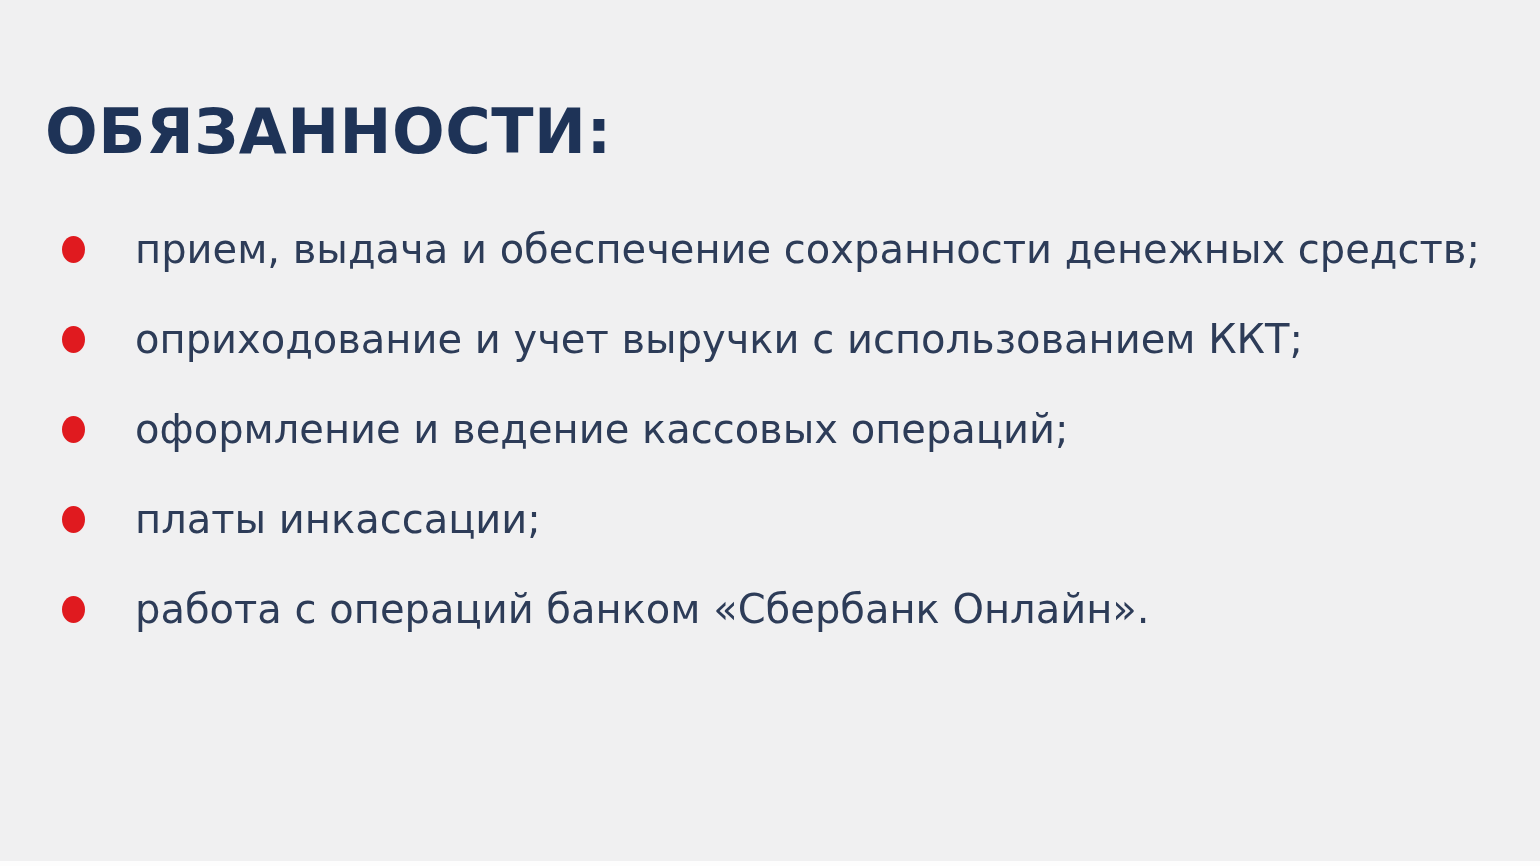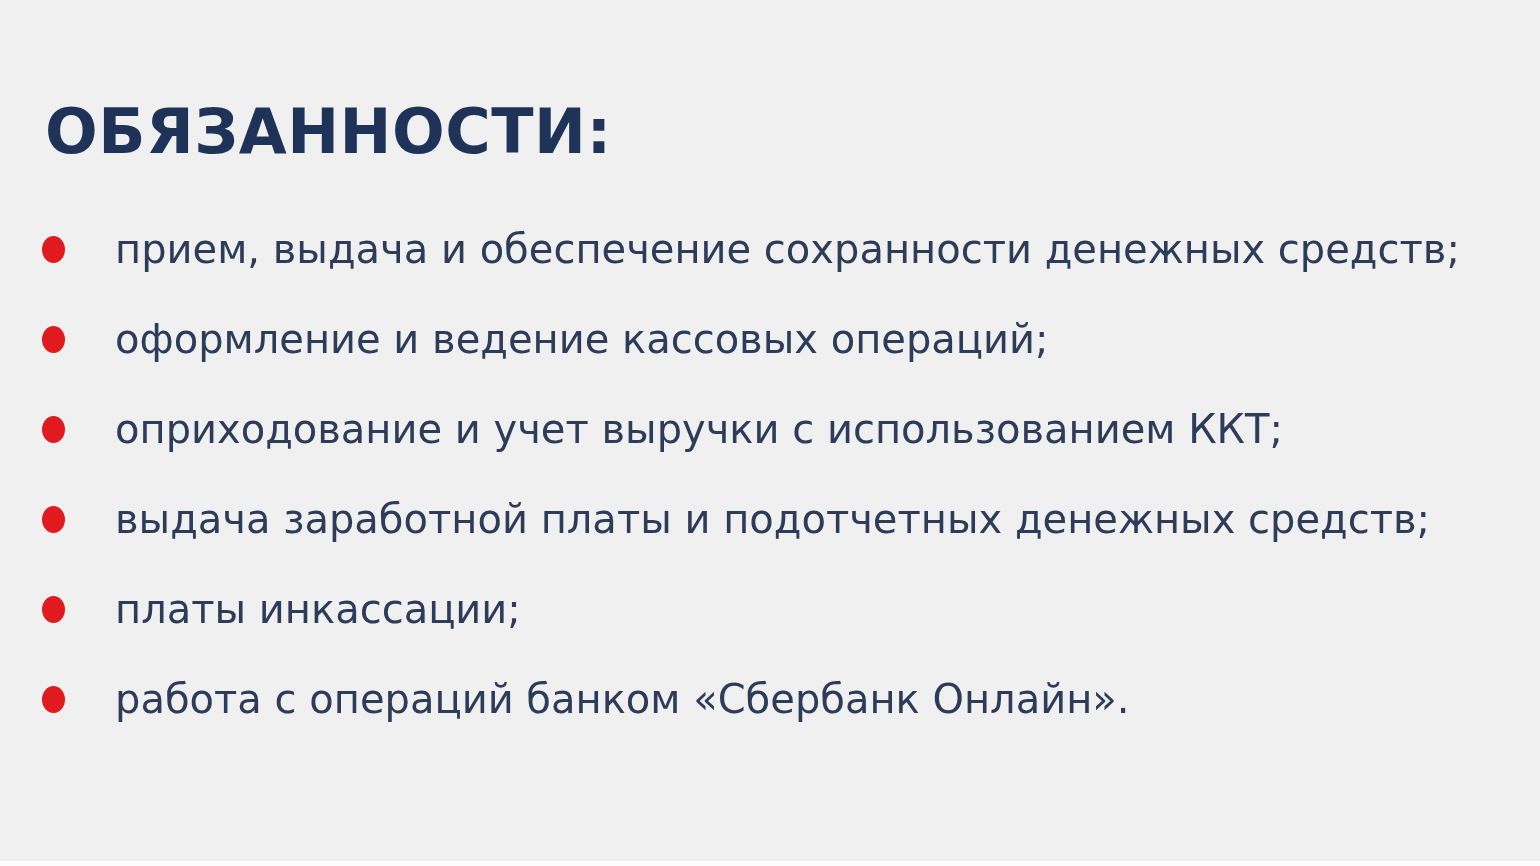--- a/index.html
+++ b/index.html
@@ -28,21 +28,21 @@
   .duties-list {
     position: absolute;
     left: 0;
     top: 226px;
     width: 1540px;
     list-style: none;
   }
   .duty-item {
     display: flex;
     align-items: center;
-    padding-left: 42px;
+    padding-left: 62px;
     height: 46px;
     margin-bottom: 44px;
   }
   .bullet {
     flex: 0 0 auto;
     width: 23px;
     height: 27px;
     border-radius: 50%;
     background: #e01a1f;
     margin-right: 50px;
@@ -69,29 +69,25 @@
 
   <h1 class="slide-title">ОБЯЗАННОСТИ:</h1>
 
   <ul class="duties-list">
     <li class="duty-item">
       <span class="bullet"></span>
       <span class="duty-text">прием, выдача и обеспечение сохранности денежных средств;</span>
     </li>
     <li class="duty-item">
       <span class="bullet"></span>
-      <span class="duty-text">оформление и ведение кассовых операций;</span>
-    </li>
-    <li class="duty-item">
-      <span class="bullet"></span>
       <span class="duty-text">оприходование и учет выручки с использованием ККТ;</span>
     </li>
     <li class="duty-item">
       <span class="bullet"></span>
-      <span class="duty-text">выдача заработной платы и подотчетных денежных средств;</span>
+      <span class="duty-text">оформление и ведение кассовых операций;</span>
     </li>
     <li class="duty-item">
       <span class="bullet"></span>
       <span class="duty-text">платы инкассации;</span>
     </li>
     <li class="duty-item">
       <span class="bullet"></span>
       <span class="duty-text">работа с операций банком «Сбербанк Онлайн».</span>
     </li>
   </ul>

